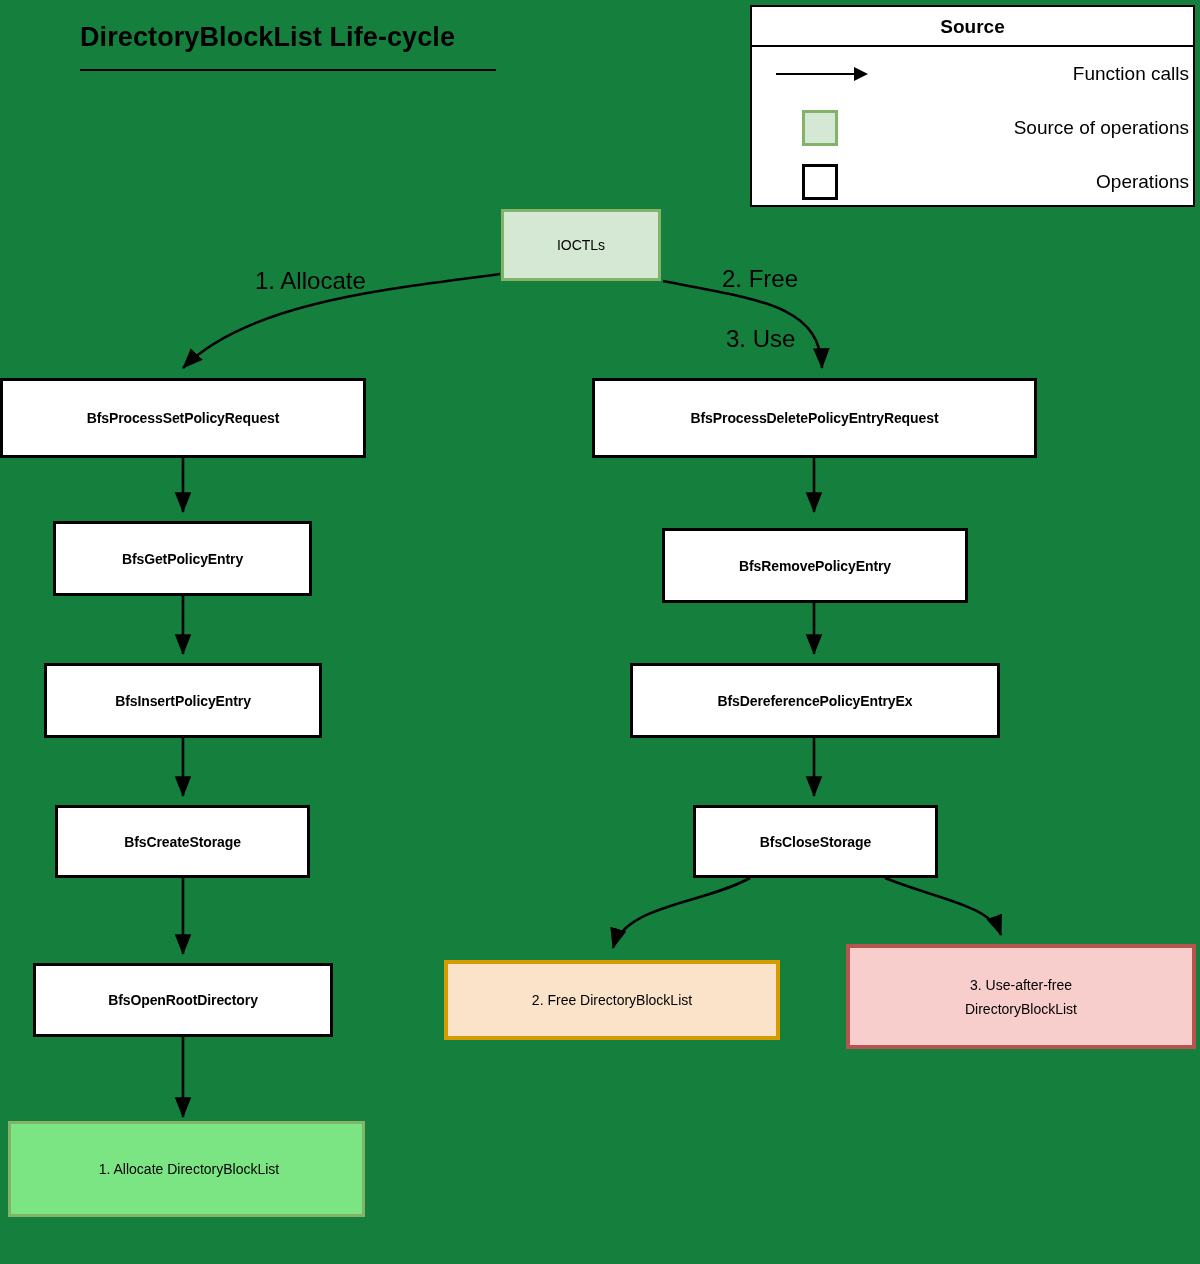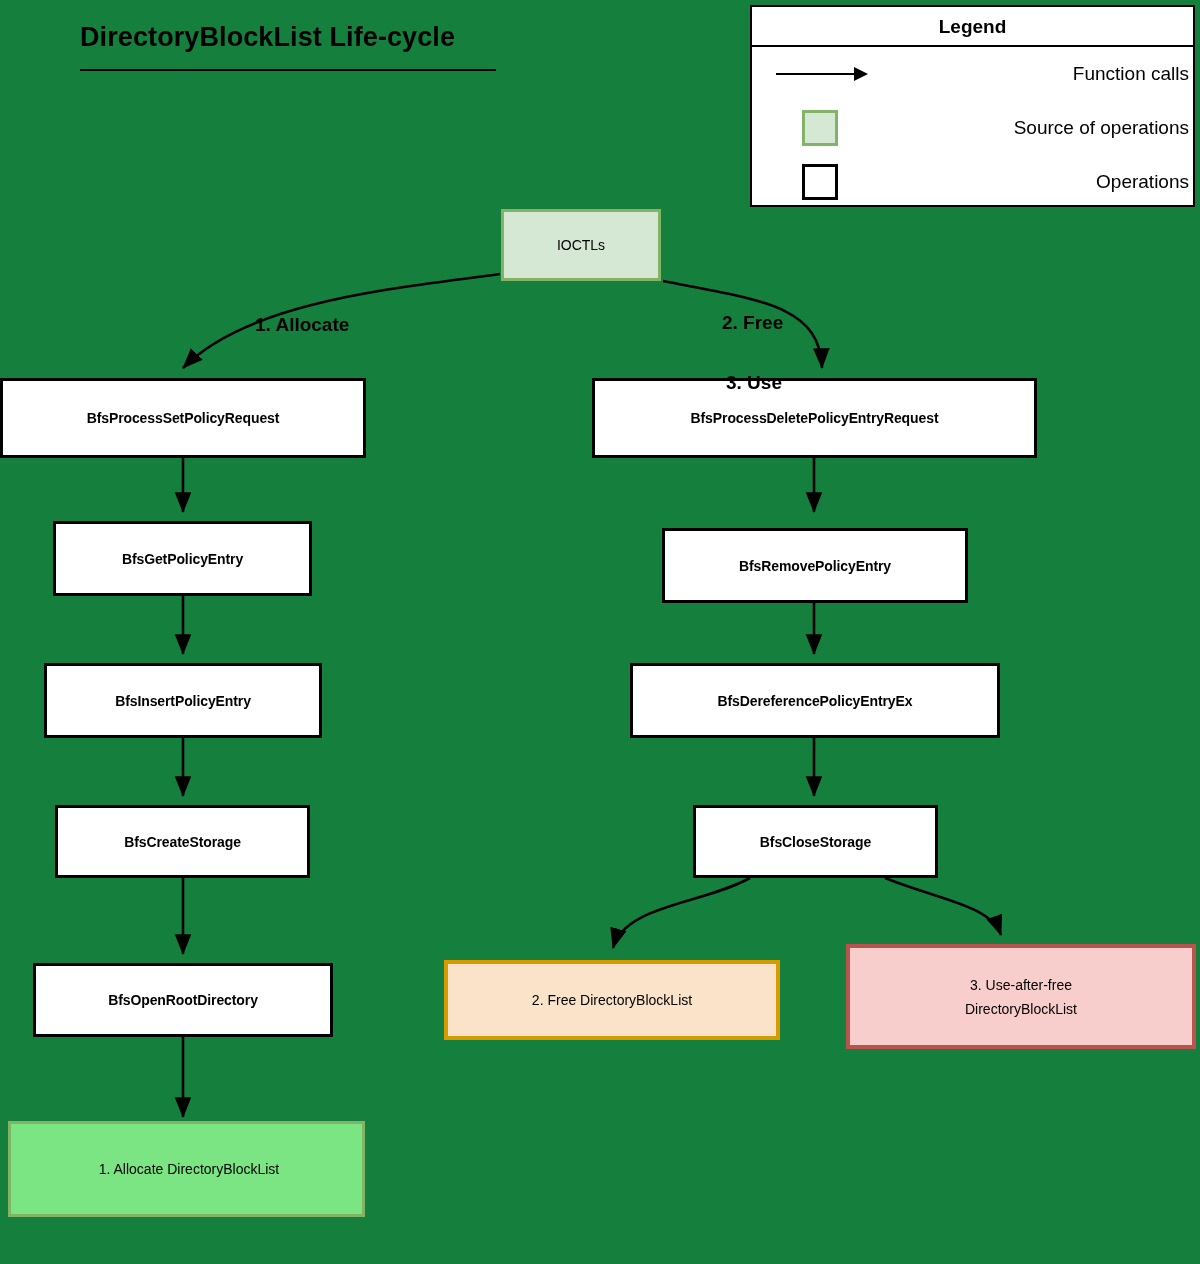--- a/index.html
+++ b/index.html
@@ -168,37 +168,36 @@
   }
   .node.uaf {
     background: #f8cecc;
     border: 4px solid #b85450;
     font-weight: normal;
   }
 
   
   .edge-label {
     position: absolute;
-    font-size: 19px;
-    font-weight: bold;
+    font-size: 24px;
+    font-weight: normal;
     white-space: nowrap;
     background: transparent;
-    margin-top: 47px;
   }
 </style>
 </head>
 <body>
 
 <div id="canvas">
 
   <div class="title">DirectoryBlockList Life-cycle</div>
   <div class="title-rule"></div>
 
   <div class="legend">
-    <div class="legend-title">Legend</div>
+    <div class="legend-title">Source</div>
 
     <div class="legend-row" style="top:40px;">
       <div class="lg-sample">
         <div class="lg-arrow-line"></div>
         <div class="lg-arrow-head"></div>
       </div>
       <div class="lg-label">Function calls</div>
     </div>
 
     <div class="legend-row" style="top:94px;">

